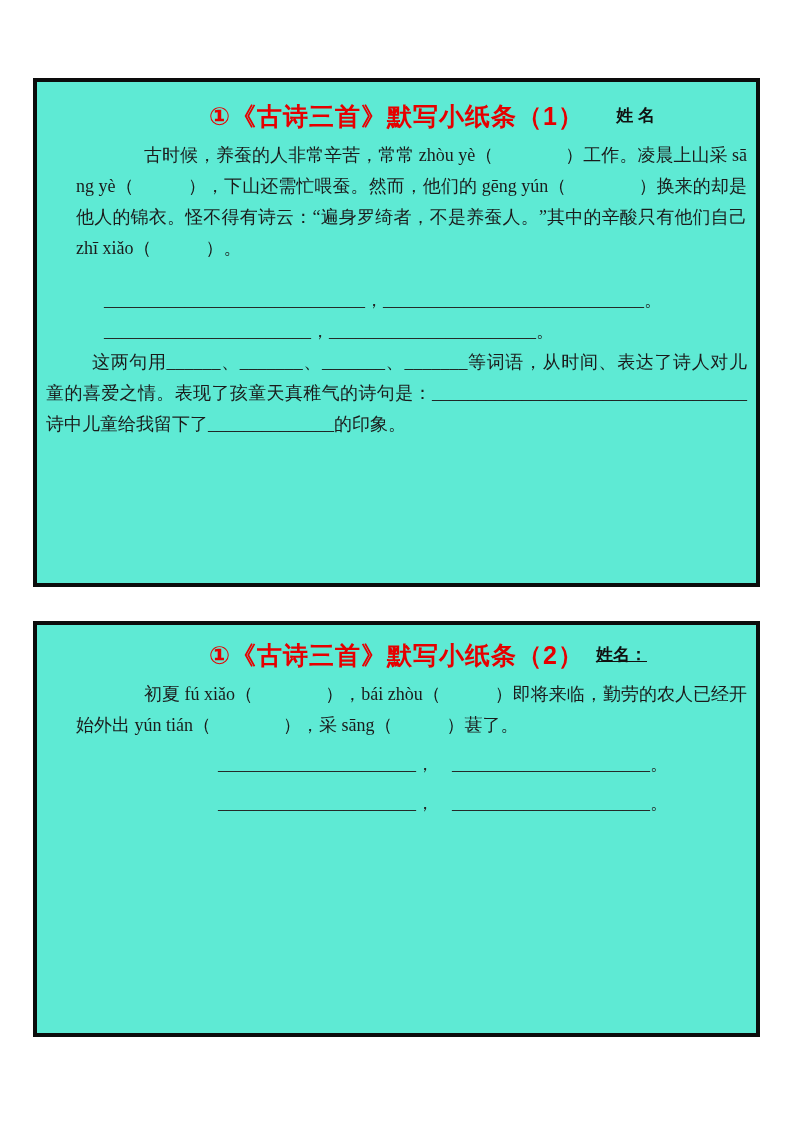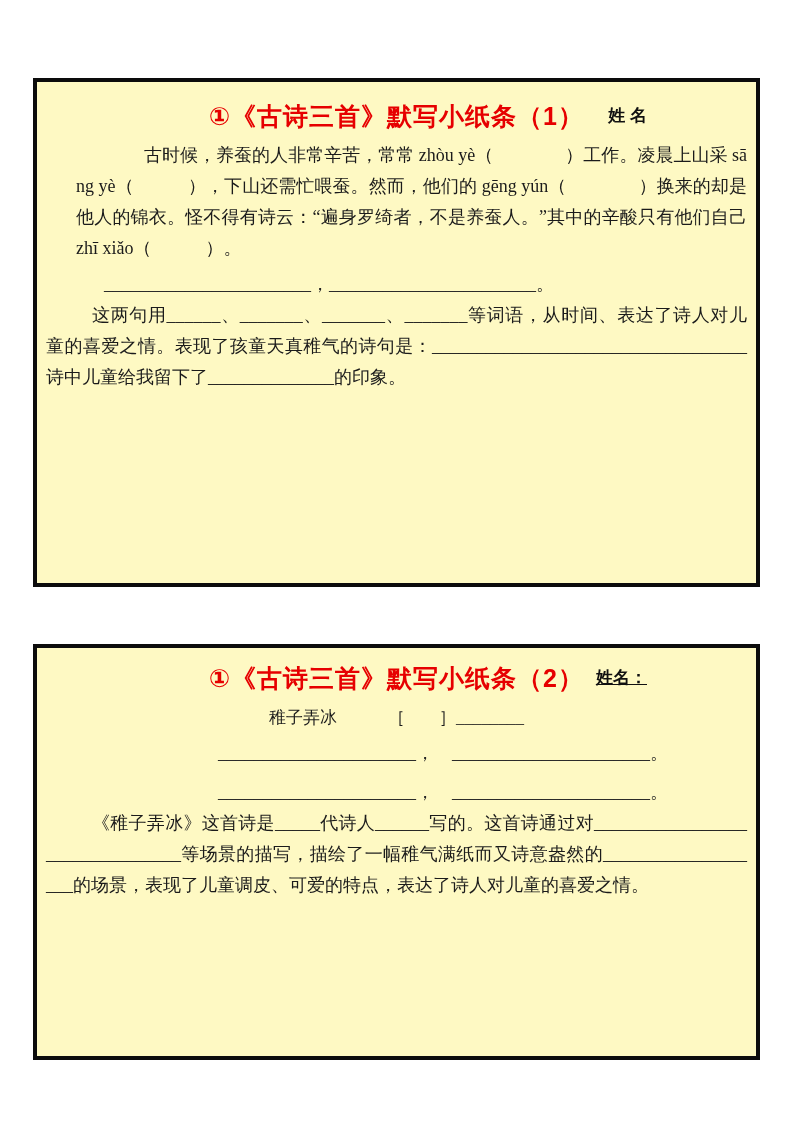--- a/index.html
+++ b/index.html
@@ -8,26 +8,26 @@
     width:793px;height:1121px;
     background:#ffffff;
     font-family:"Liberation Serif","DejaVu Serif",serif;
     color:#1b1b1b;
     overflow:hidden;
   }
   .sheet{
     position:absolute;left:33px;width:727px;
     box-sizing:border-box;
     border:4px solid #0c0c0c;
-    background:#fef9c3;
+    background:#5eead4;
     padding:0 9px;
     overflow:hidden;
   }
   .sheet-1{top:78px;height:509px;}
-  .sheet-2{top:644px;height:416px;}
+  .sheet-2{top:621px;height:416px;}
 
   .sheet-head{
     position:relative;
     text-align:center;
     height:40px;line-height:40px;
   }
   .sheet-1 .sheet-head{margin-top:14px;}
   .sheet-2 .sheet-head{margin-top:10px;}
   .sheet-title{
     display:inline-block;
@@ -39,39 +39,39 @@
     white-space:nowrap;
   }
   .name-label{
     position:absolute;
     font-family:"Liberation Sans","DejaVu Sans",sans-serif;
     font-weight:700;
     font-size:17px;
     color:#111;
     bottom:0;
   }
-  .sheet-1 .name-label{right:100px;}
+  .sheet-1 .name-label{right:92px;}
   .sheet-2 .name-label{right:100px;text-decoration:underline;}
 
   p{margin:0;}
   .body{
     font-size:18px;
     line-height:31px;
     text-align:justify;
     word-break:break-all;
     overflow-wrap:anywhere;
     white-space:pre-wrap;
   }
   .indent-big{text-indent:68px;margin-left:30px;}
   .indent{text-indent:46px;}
 
   .sheet-1 .intro{margin-top:4px;}
   .sheet-1 .poem-heading{margin-top:24px;}
   .sheet-1 .verse-1{margin-top:21px;}
-  .sheet-1 .verse-2{margin-top:5px;}
+  .sheet-1 .verse-2{}
   .sheet-1 .analysis-1{margin-top:0px;}
   .sheet-1 .analysis-2{margin-top:0px;}
 
   .sheet-2 .intro{margin-top:4px;}
   .sheet-2 .poem-heading{margin-top:8px;}
   .sheet-2 .verse-1{margin-top:8px;}
   .sheet-2 .verse-2{margin-top:8px;}
   .sheet-2 .analysis-1{margin-top:0px;}
   .sheet-2 .analysis-2{margin-top:6px;}
 
@@ -97,37 +97,37 @@
 
   <section class="sheet sheet-1">
     <header class="sheet-head">
       <span class="sheet-title">①《古诗三首》默写小纸条（1）</span>
       <span class="name-label">姓 名</span>
     </header>
 
     <p class="body indent-big intro">古时候，养蚕的人非常辛苦，常常 zhòu yè（　　　　）工作。凌晨上山采 sāng yè（　　　），下山还需忙喂蚕。然而，他们的 gēng yún（　　　　）换来的却是他人的锦衣。怪不得有诗云：“遍身罗绮者，不是养蚕人。”其中的辛酸只有他们自己 zhī xiǎo（　　　）。</p>
 
 
+    <p class="verse verse-1">_____________________________，_____________________________。</p>
 
     <p class="verse verse-2">_______________________，_______________________。</p>
 
 
     <p class="body indent analysis-2">这两句用______、_______、_______、_______等词语，从时间、表达了诗人对儿童的喜爱之情。表现了孩童天真稚气的诗句是：___________________________________诗中儿童给我留下了______________的印象。</p>
   </section>
 
   <section class="sheet sheet-2">
     <header class="sheet-head">
       <span class="sheet-title">①《古诗三首》默写小纸条（2）</span>
       <span class="name-label">姓名：</span>
     </header>
 
+    <p class="body indent-big intro">初夏 fú xiǎo（　　　　），bái zhòu（　　　）即将来临，勤劳的农人已经开始外出 yún tián（　　　　），采 sāng（　　　）葚了。</p>
 
-    <p class="poem-heading">稚子弄冰　　　［　　］________</p>
 
     <p class="verse verse-1">______________________，　______________________。</p>
 
     <p class="verse verse-2">______________________，　______________________。</p>
 
-    <p class="body indent analysis-1">《稚子弄冰》这首诗是_____代诗人______写的。这首诗通过对________________________________等场景的描写，描绘了一幅稚气满纸而又诗意盎然的___________________的场景，表现了儿童调皮、可爱的特点，表达了诗人对儿童的喜爱之情。</p>
 
   </section>
 
 </div>
 
 </body></html>

